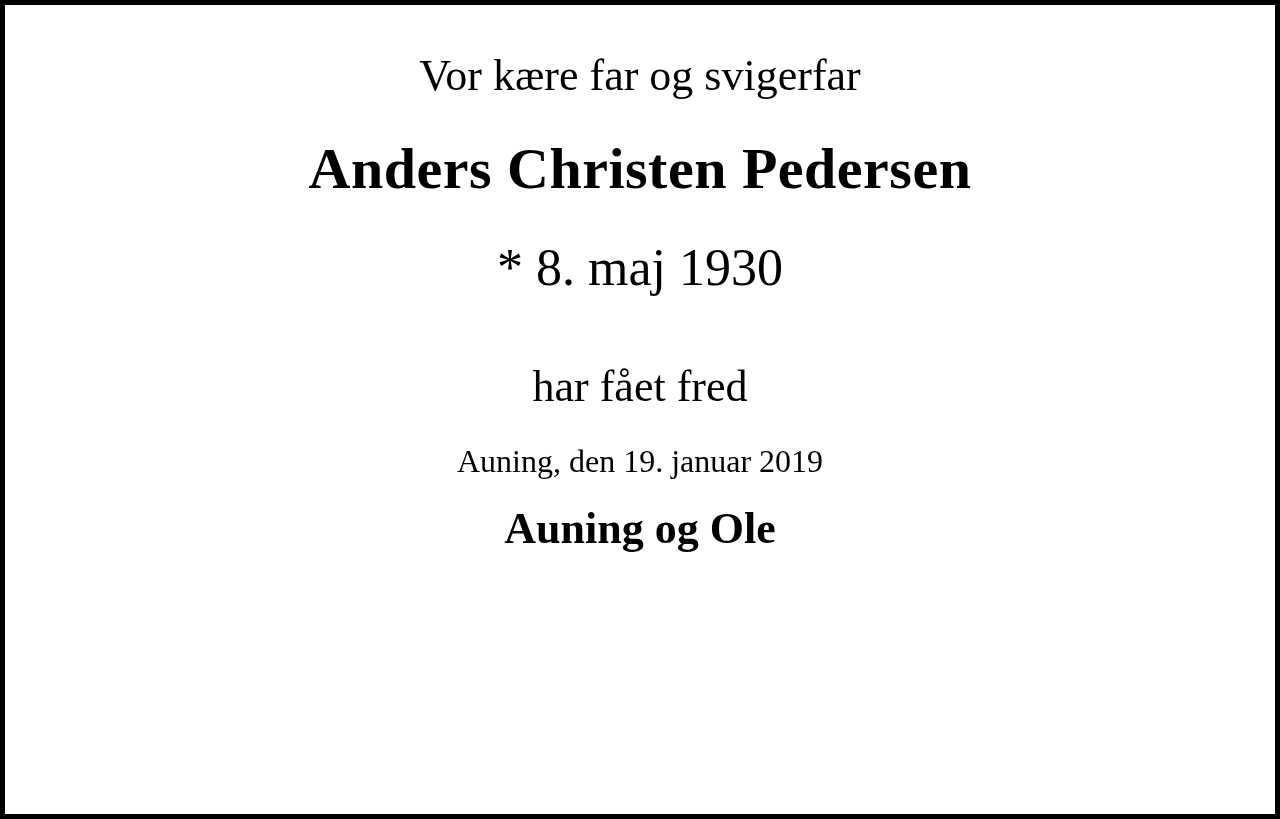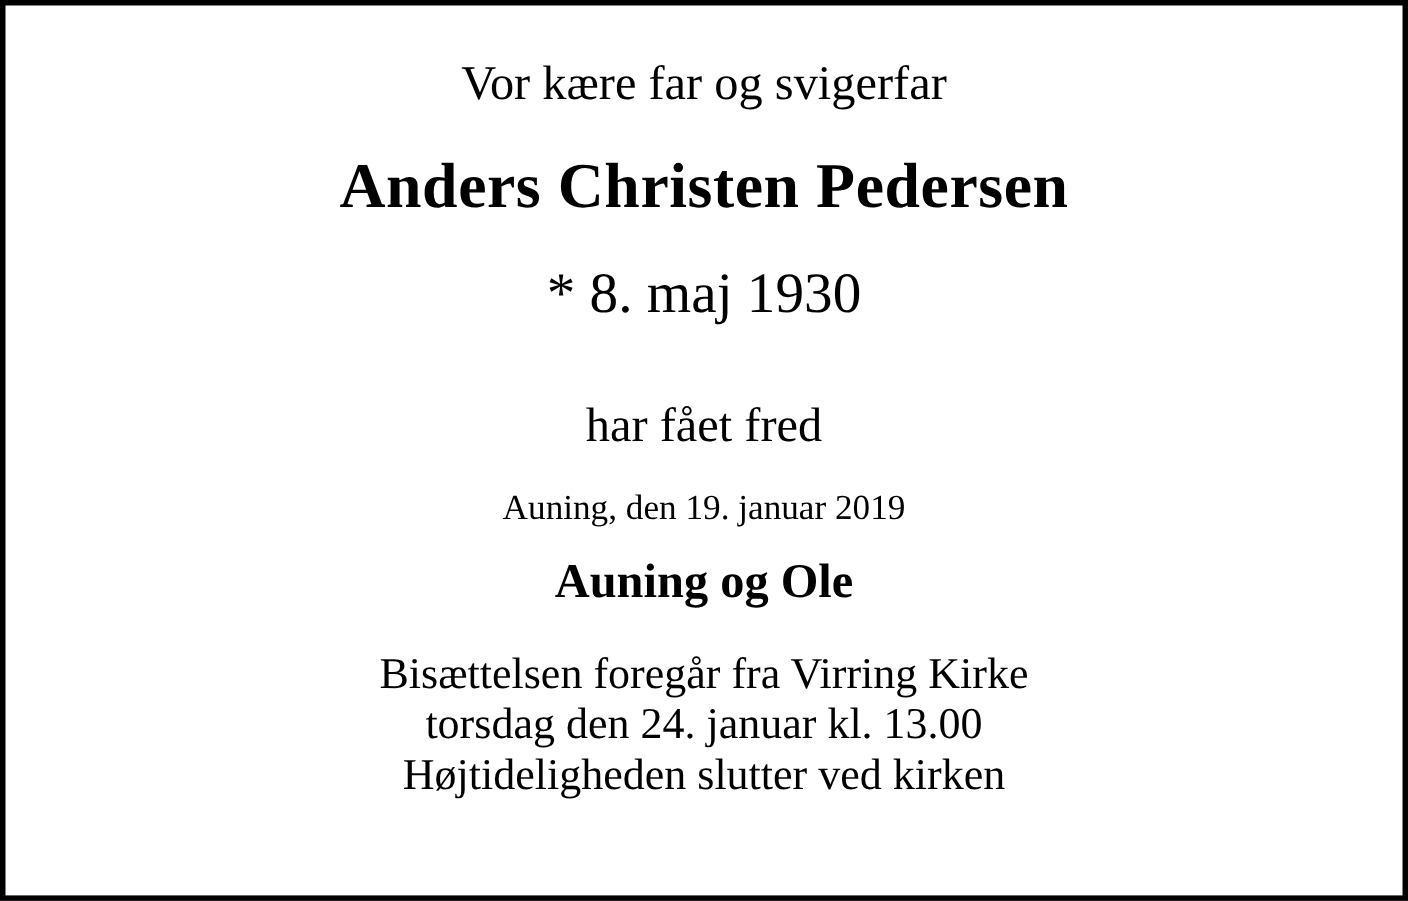--- a/index.html
+++ b/index.html
@@ -19,21 +19,20 @@
     width: 1280px;
     height: 819px;
     border: 5px solid #000000;
     background: #ffffff;
     display: flex;
     flex-direction: column;
     align-items: center;
     padding-top: 46px;
   }
   .line {
-    text-align: center;
     line-height: 1.15;
     white-space: nowrap;
     font-family: Liberation Serif, serif;
   }
   .intro {
     font-size: 44px;
     margin-bottom: 34px;
   }
   .name {
     font-size: 58px;
@@ -74,19 +73,14 @@
   <div class="line name">Anders Christen Pedersen</div>
 
   <div class="line birth">* 8. maj 1930</div>
 
   <div class="line passing">har fået fred</div>
 
   <div class="line place-date">Auning, den 19. januar 2019</div>
 
   <div class="line survivors">Auning og Ole</div>
 
-  <div class="service">
-    <div class="line">Bisættelsen foregår fra Virring Kirke</div>
-    <div class="line">torsdag den 24. januar kl. 13.00</div>
-    <div class="line">Højtideligheden slutter ved kirken</div>
-  </div>
 
 </div>
 
 </body></html>

